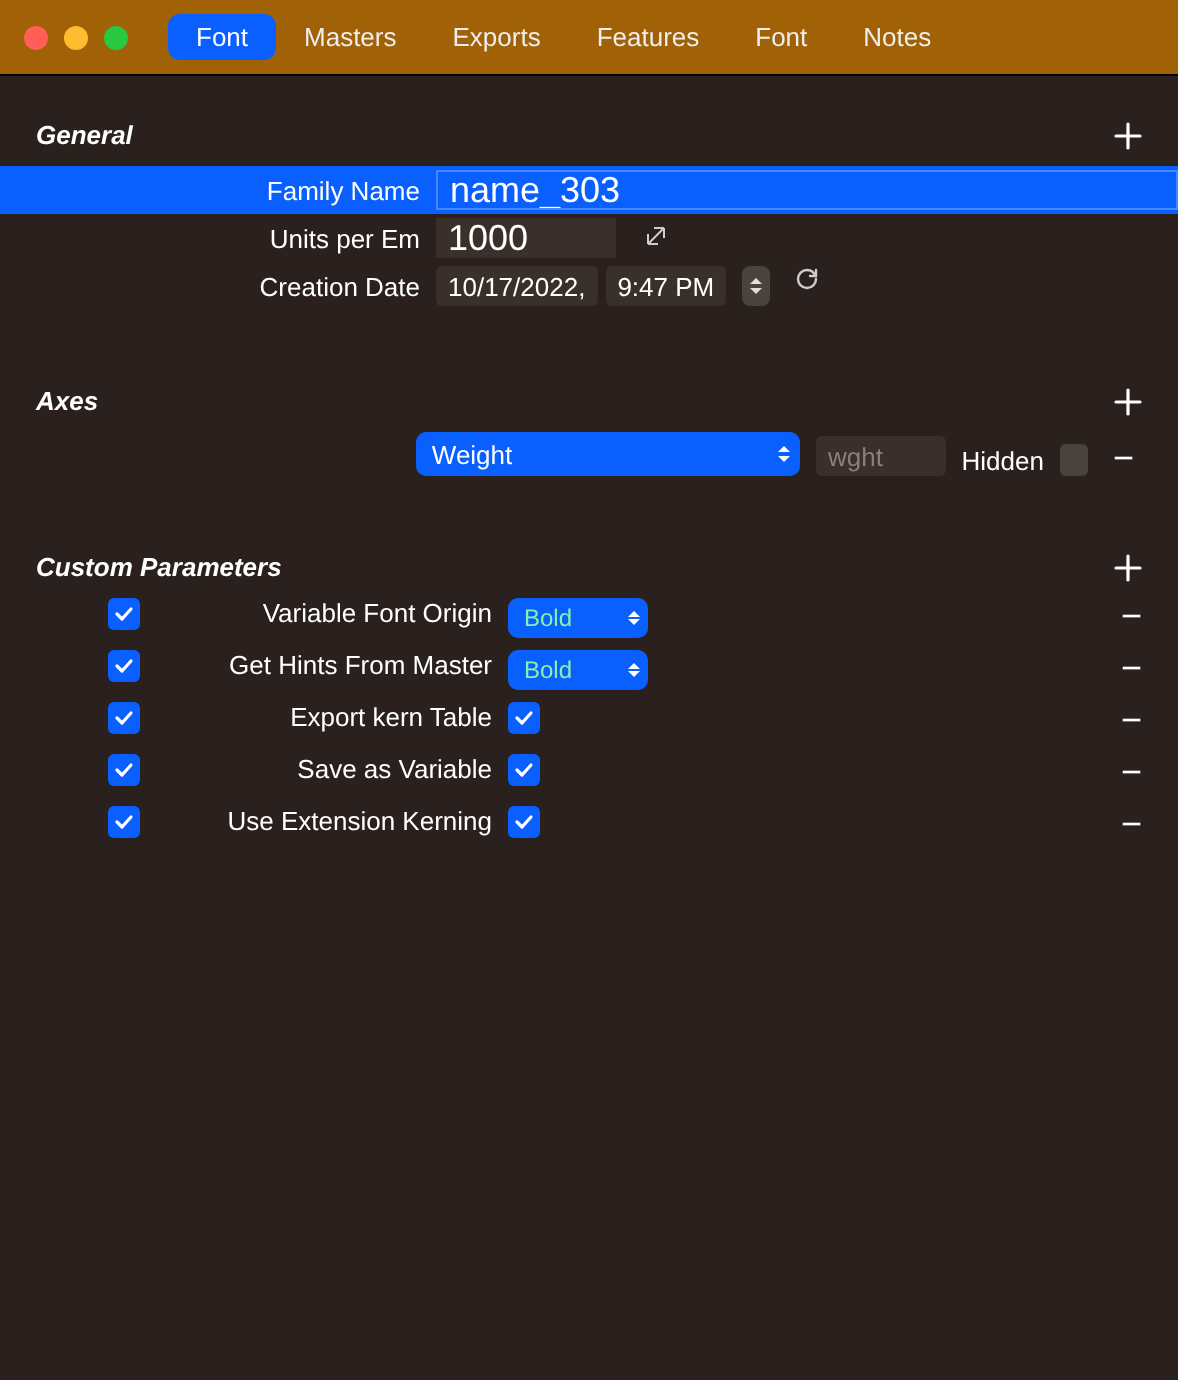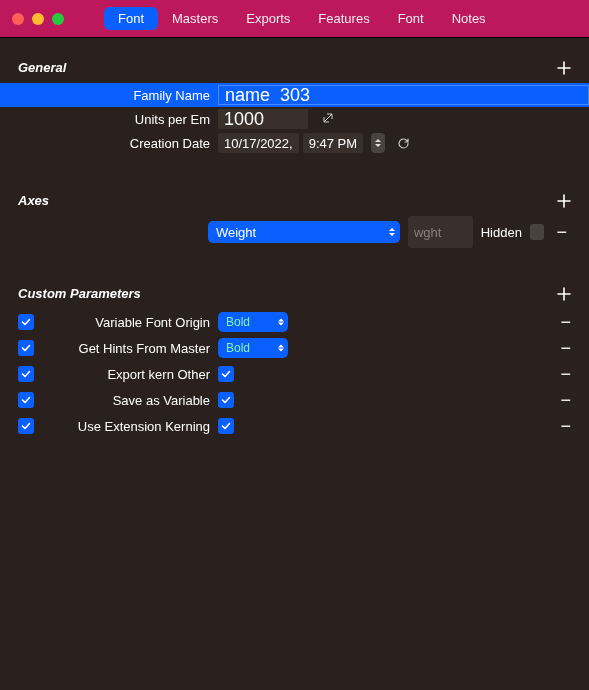--- a/index.html
+++ b/index.html
@@ -8,26 +8,25 @@
     height: 690px;
     background: #2a211e;
     font-family: -apple-system, "Helvetica Neue", Arial, sans-serif;
     font-size: 13px;
     color: #fff;
     overflow: hidden;
     position: relative;
   }
   .titlebar {
     height: 38px;
-    background: #be185d;
+    background: #a16207;
     display: flex;
     align-items: center;
     padding: 0 12px;
     border-bottom: 1px solid #000;
-    gap: 20px;
   }
   .traffic { display: flex; gap: 8px; margin-right: 20px; }
   .tl { width: 12px; height: 12px; border-radius: 50%; }
   .tl.red { background: #ff5f57; }
   .tl.yellow { background: #febc2e; }
   .tl.green { background: #28c840; }
   .tabs { display: flex; gap: 0; }
   .tab {
     padding: 4px 14px;
     border-radius: 6px;
@@ -89,26 +88,26 @@
     margin-left: 4px;
   }
   .stepper::before, .stepper::after {
     content:""; width:0; height:0;
     border-left:3px solid transparent;
     border-right:3px solid transparent;
   }
   .stepper::before { border-bottom:3px solid #ddd; margin-bottom:2px;}
   .stepper::after { border-top:3px solid #ddd; }
   .expand-icon { margin-left: 14px; color:#ccc; font-size:11px; }
-  .date-wrap { display:flex; align-items:flex-end; gap:4px;}
+  .date-wrap { display:flex; align-items:flex-start; gap:4px;}
   .date-seg { background:#3a302b; height:20px; padding:0 6px; display:flex; align-items:center; border-radius:3px;}
   .refresh-icon { margin-left:8px; color:#ccc;}
   .section-gap { height: 34px; }
   .axis-row {
-    display:flex; align-items:center; gap:8px;
+    display:flex; align-items:flex-end; gap:8px;
   }
   .axis-label { width:200px; }
   .select {
     background:#0a60ff;
     color:#fff;
     height:22px;
     border-radius:5px;
     padding:0 24px 0 8px;
     display:flex; align-items:center;
     position:relative;
@@ -117,30 +116,30 @@
   .select .caret {
     position:absolute; right:5px; top:50%; transform:translateY(-50%);
   }
   .select .caret::before, .select .caret::after {
     content:""; display:block; width:0; height:0;
     border-left:3px solid transparent; border-right:3px solid transparent;
   }
   .select .caret::before { border-bottom:3px solid #fff; margin-bottom:2px;}
   .select .caret::after { border-top:3px solid #fff;}
   .axis-tag {
-    background:#3a302b; color:#8a807a; height:32px; width:70px;
+    background:#3a302b; color:#8a807a; height:20px; width:70px;
     padding:0 6px; display:flex; align-items:center; border-radius:3px;
   }
   .hidden-lbl { color:#fff; }
   .dim-check {
     width:16px; height:16px; background:#4a423d; border-radius:3px;
   }
   .minus-btn { color:#fff; font-size:18px; line-height:1; padding:0 4px; margin-left:auto;}
   .cp-row {
-    display:flex; align-items:center; height:26px;
+    display:flex; align-items:flex-start; height:26px;margin-left:36px;
   }
   .cp-check {
     width:16px; height:16px; background:#0a60ff; border-radius:3px;
     display:flex; align-items:center; justify-content:center;
     margin-right:10px;
   }
   .cp-check svg { display:block; }
   .cp-label {
     width:174px; text-align:right; padding-right:8px;
   }
@@ -282,21 +281,21 @@
           <span class="caret"></span>
         </div>
         <span class="cp-minus">−</span>
       </div>
       <div class="cp-row">
         <div class="cp-check">
           <svg width="10" height="10" viewBox="0 0 10 10">
             <path d="M1.5 5L4 7.5L8.5 2.5" stroke="#fff" stroke-width="1.6" fill="none" stroke-linecap="round" stroke-linejoin="round"></path>
           </svg>
         </div>
-        <div class="cp-label">Export kern Other</div>
+        <div class="cp-label">Export kern Table</div>
         <div class="cp-valcheck">
           <svg width="10" height="10" viewBox="0 0 10 10">
             <path d="M1.5 5L4 7.5L8.5 2.5" stroke="#fff" stroke-width="1.6" fill="none" stroke-linecap="round" stroke-linejoin="round"></path>
           </svg>
         </div>
         <span class="cp-minus">−</span>
       </div>
       <div class="cp-row">
         <div class="cp-check">
           <svg width="10" height="10" viewBox="0 0 10 10">

